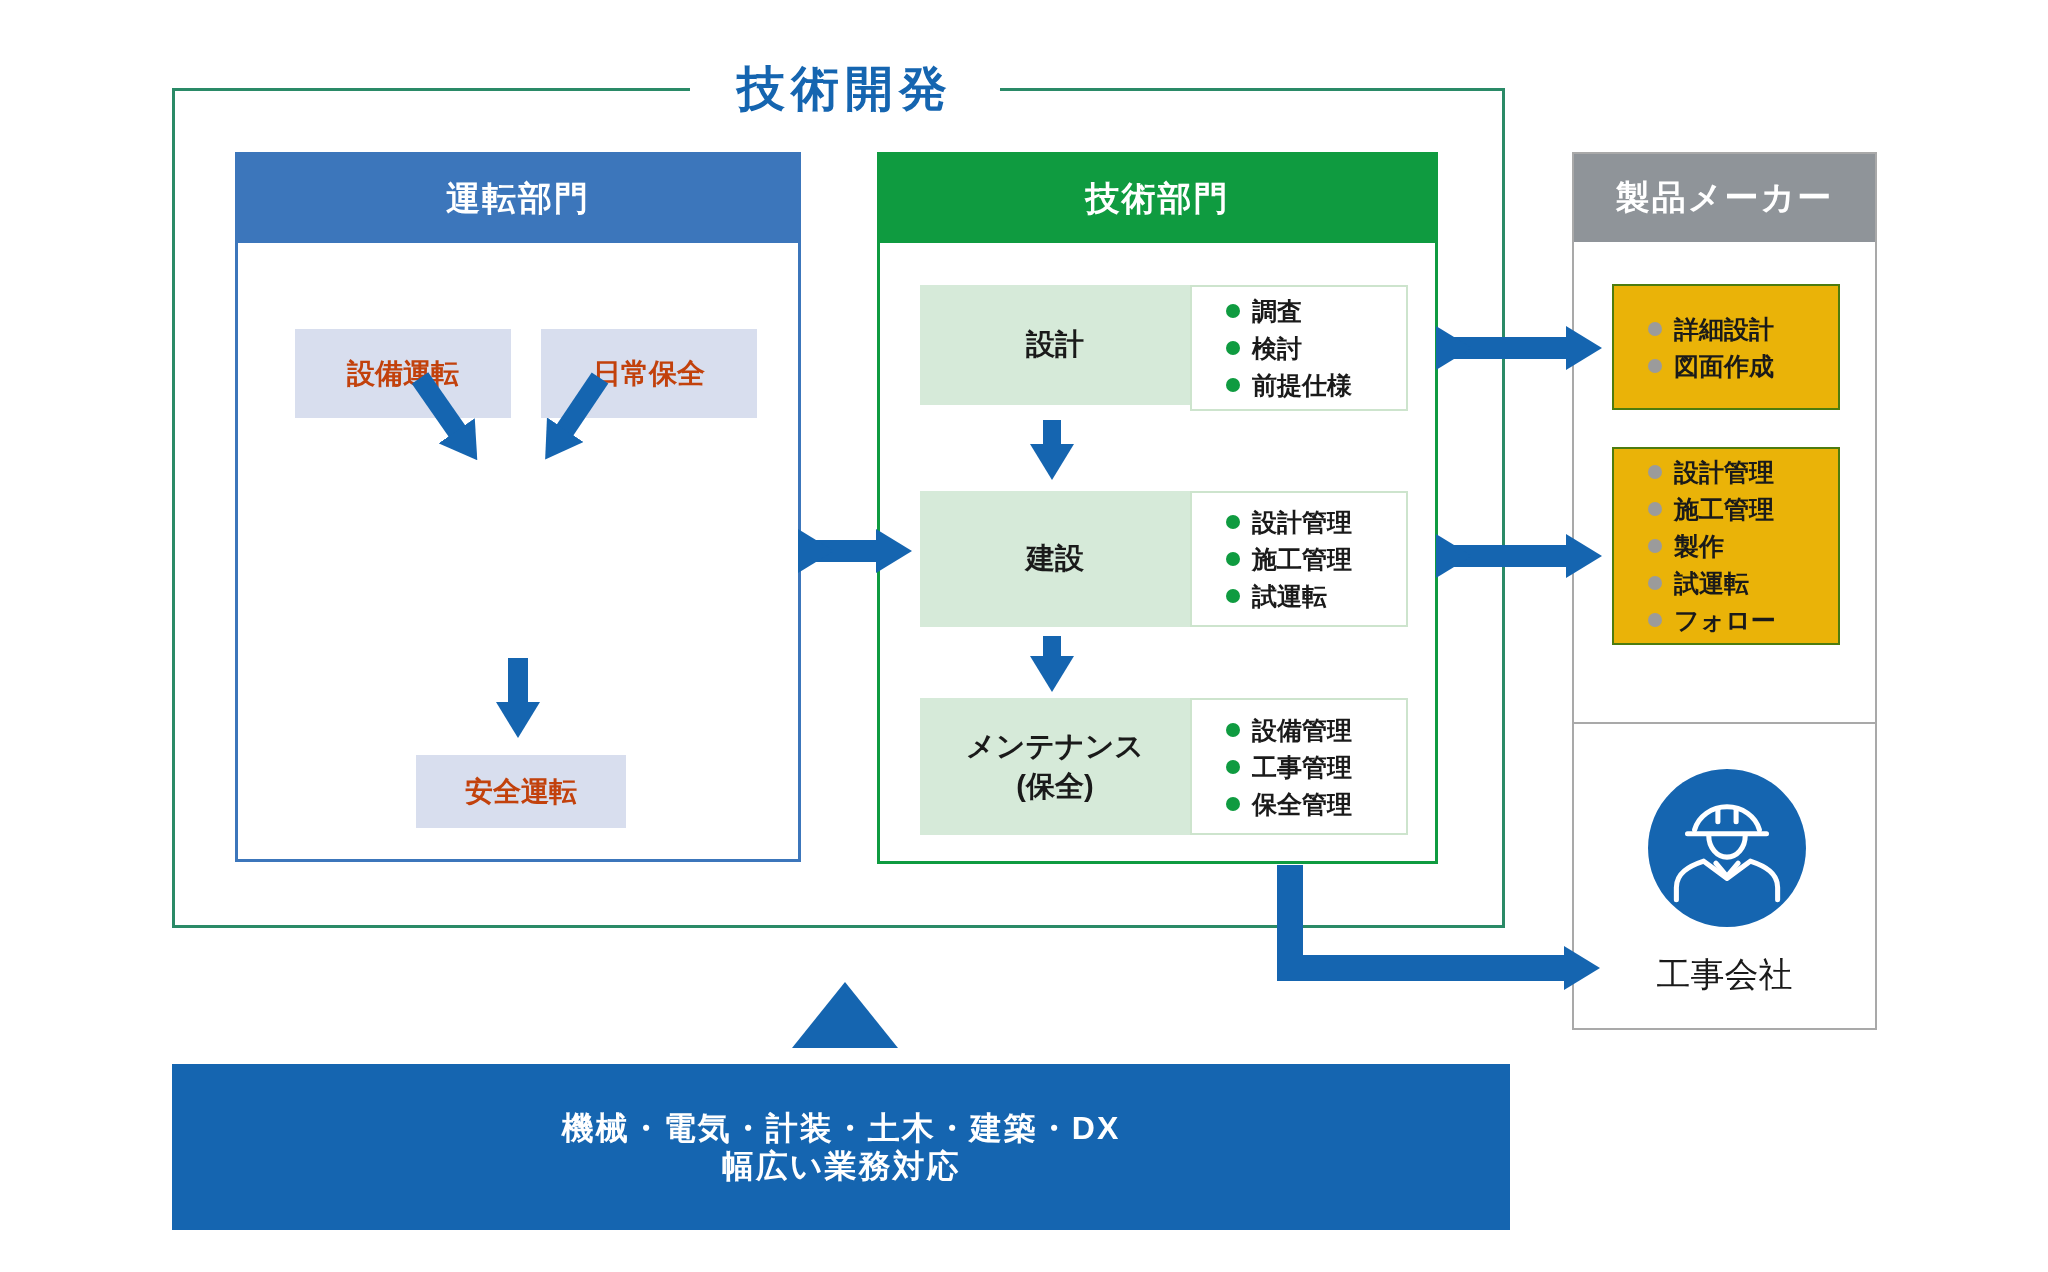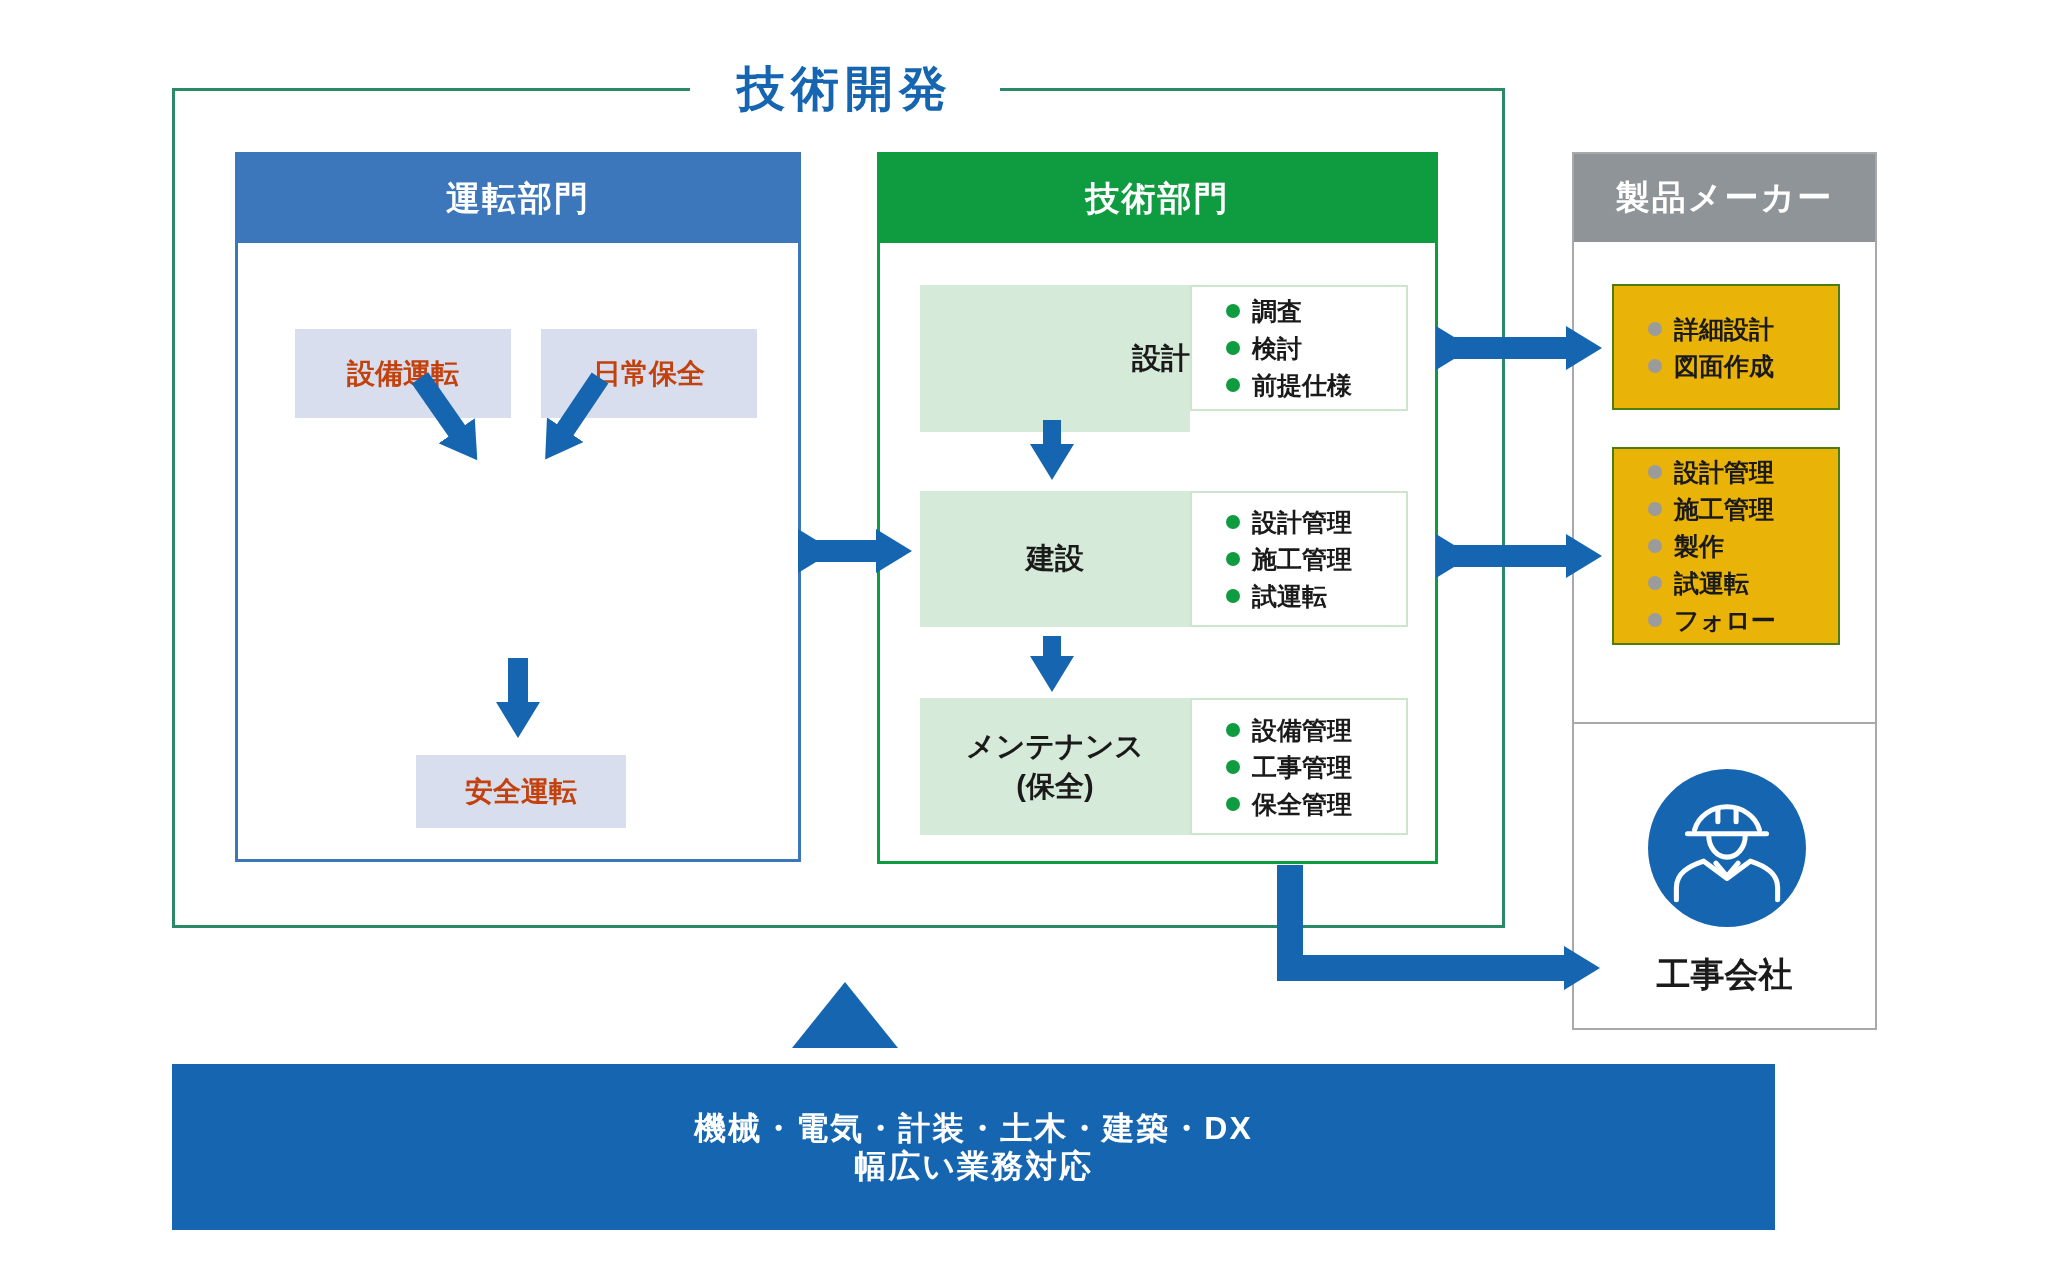--- a/index.html
+++ b/index.html
@@ -47,41 +47,41 @@
   .lav-box{background:var(--box-lavender);display:flex;align-items:center;justify-content:center;
     font-size:28px;font-weight:bold;color:#c2410c;}
   .ops-box1{left:57px;top:174px;width:216px;height:89px;}
   .ops-box2{left:303px;top:174px;width:216px;height:89px;}
   .improve-circle{left:199px;top:325px;width:168px;height:168px;border:2.5px solid #2f6eb5;border-radius:50%;
     display:flex;align-items:center;justify-content:center;font-size:34px;font-weight:bold;color:var(--primary-blue);}
   .safe-box{left:178px;top:600px;width:210px;height:73px;}
   .proc-label{background:var(--box-light-green);display:flex;flex-direction:column;align-items:center;justify-content:center;
     font-size:29px;font-weight:bold;line-height:1.35;}
   .proc-items{background:#fff;border:2px solid #cde4cd;}
-  .row1{top:130px;}  .row1l{left:40px;width:270px;height:147px;align-items:flex-end;}  .row1i{left:310px;width:218px;height:126px;}
+  .row1{top:130px;}  .row1l{left:40px;width:270px;height:120px;}  .row1i{left:310px;width:218px;height:126px;}
   .row2{top:336px;}  .row2l{left:40px;width:270px;height:136px;}  .row2i{left:310px;width:218px;height:136px;}
   .row3{top:543px;}  .row3l{left:40px;width:270px;height:137px;}  .row3i{left:310px;width:218px;height:137px;}
 
   ul.bullets{margin:0;padding:0 0 0 34px;list-style:none;height:100%;
     display:flex;flex-direction:column;justify-content:center;gap:7px;}
   ul.bullets li{position:relative;font-size:25px;font-weight:bold;line-height:1.2;padding-left:26px;}
   ul.bullets li::before{content:"";position:absolute;left:0;top:50%;margin-top:-7px;width:14px;height:14px;border-radius:50%;background:var(--bullet-green);}
   ul.gray-bullets li::before{background:var(--bullet-gray);}
 
   
   .maker-box{background:#eab308;border:2px solid #4d7c0f;}
   .maker-box1{left:38px;top:130px;width:228px;height:126px;}
   .maker-box2{left:38px;top:293px;width:228px;height:198px;}
 
   
   .worker-badge{left:72px;top:43px;width:162px;height:162px;}
-  .const-label{left:0;top:228px;width:100%;text-align:center;font-size:34px;font-weight:bold;color:#1a1a1a;}
+  .const-label{left:0;top:228px;width:100%;text-align:center;font-size:34px;font-weight:normal;color:#1a1a1a;}
 
   
-  .banner{left:172px;top:1064px;width:1603px;height:166px;background:var(--primary-blue);z-index:2;
+  .banner{left:172px;top:1064px;width:1338px;height:166px;background:var(--primary-blue);z-index:2;
     display:flex;flex-direction:column;align-items:center;justify-content:center;gap:0;}
   .banner div{color:#fff;font-size:32px;font-weight:bold;letter-spacing:2px;line-height:1.2;}
   .up-triangle{left:792px;top:982px;width:0;height:0;z-index:2;
     border-left:53px solid transparent;border-right:53px solid transparent;border-bottom:66px solid var(--primary-blue);}
 
   
   .arrows-layer{left:0;top:0;width:2048px;height:1272px;z-index:5;pointer-events:none;}
   .arrow-line{stroke:var(--primary-blue);fill:none;}
   .ah-fill{fill:var(--primary-blue);}
 </style>

